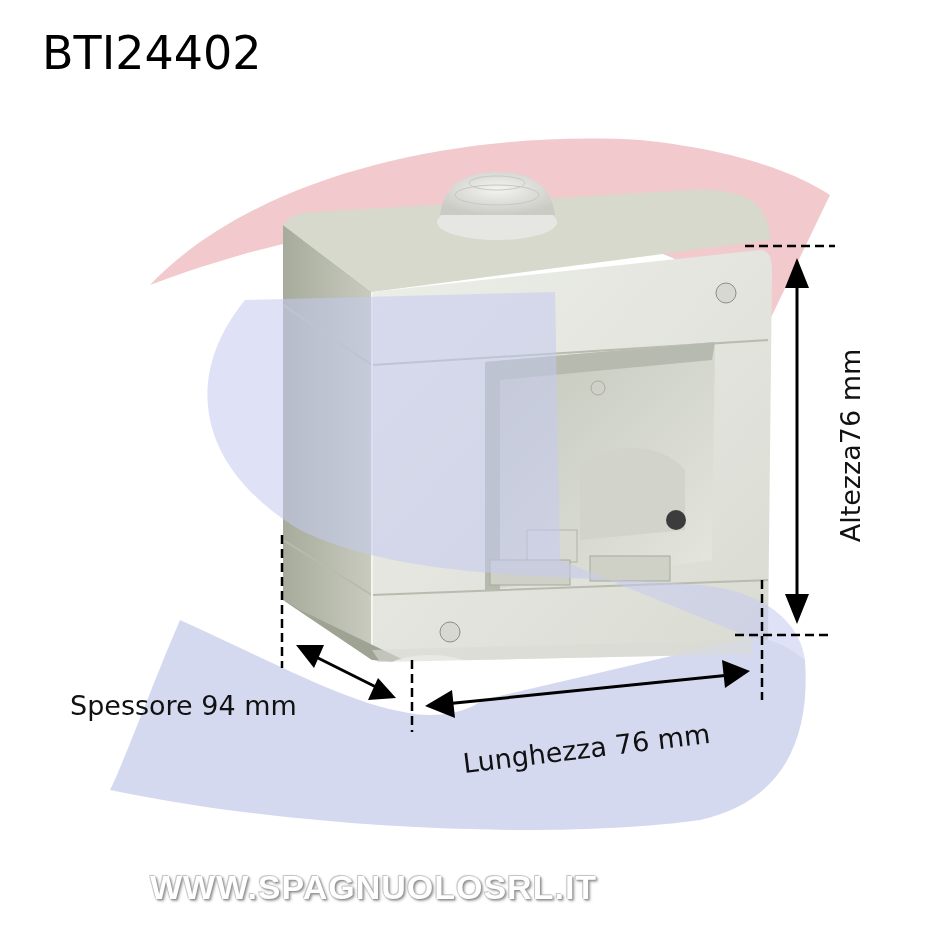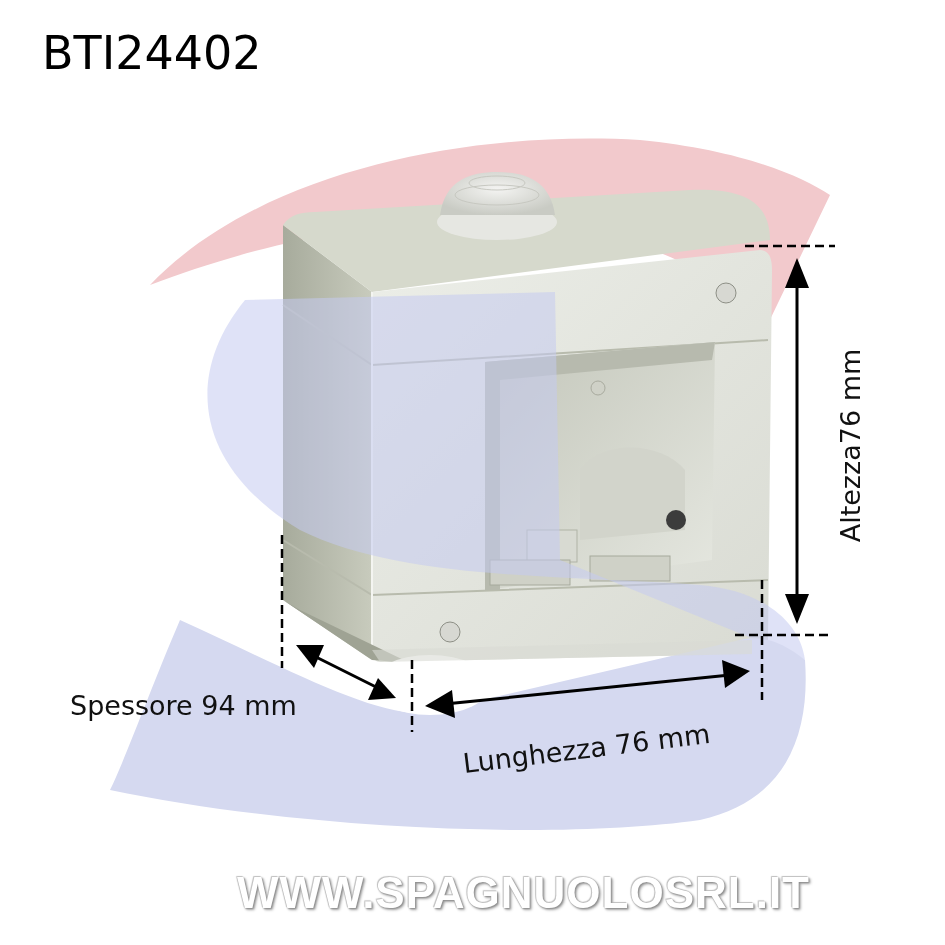--- a/index.html
+++ b/index.html
@@ -6,22 +6,22 @@
     body { width: 945px; height: 945px; position: relative; overflow: hidden;
            font-family: "DejaVu Sans", "Liberation Sans", sans-serif; }
     .canvas { position: absolute; left: 0; top: 0; width: 945px; height: 827px; }
     .title { position: absolute; left: 42px; top: 26px; font-size: 46px; color: #000;
              font-family: "DejaVu Sans", sans-serif; letter-spacing: 0px; }
     .dim-label { position: absolute; color: #111; font-size: 27px;
                  font-family: "DejaVu Sans", sans-serif; white-space: nowrap; }
     .lbl-spessore { left: 70px; top: 690px; }
     .lbl-lunghezza { left: 465px; top: 748px; transform: rotate(-7deg); transform-origin: left bottom; }
     .lbl-altezza { left: 720px; top: 430px; transform: rotate(-90deg); transform-origin: center; width: 260px; text-align: center; }
-    .watermark { position: absolute; left: 150px; top: 868px; width: 660px; text-align: right;
-                 font-family: "Liberation Sans", sans-serif; font-weight: bold; font-size: 44px;
+    .watermark { position: absolute; left: 150px; top: 868px; width: 660px; text-align: left;
+                 font-family: "Liberation Sans", sans-serif; font-weight: bold; font-size: 34px;
                  color: #ffffff; letter-spacing: 1px;
                  text-shadow: 0 0 1px #9a9a9a, 1px 1px 2px #8a8a8a, -1px -1px 1px #c8c8c8, 2px 2px 3px #b5b5b5; }
   </style>
 </head>
 <body>
 
 <div class="canvas">
 
   <svg width="945" height="945" viewBox="0 0 945 945" style="position:absolute;left:0;top:0">
     <defs>

